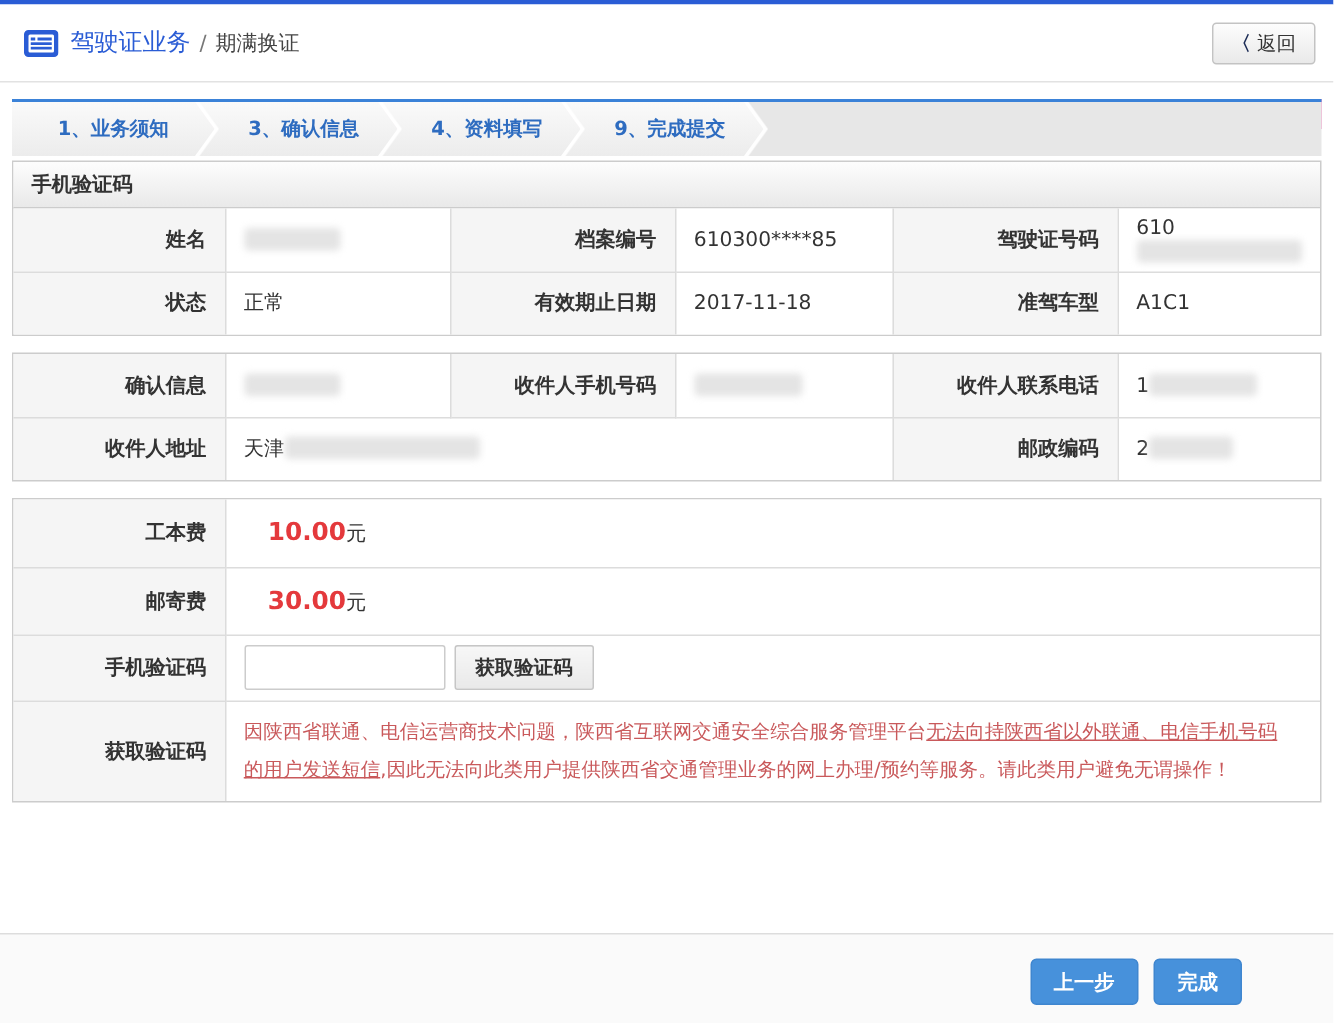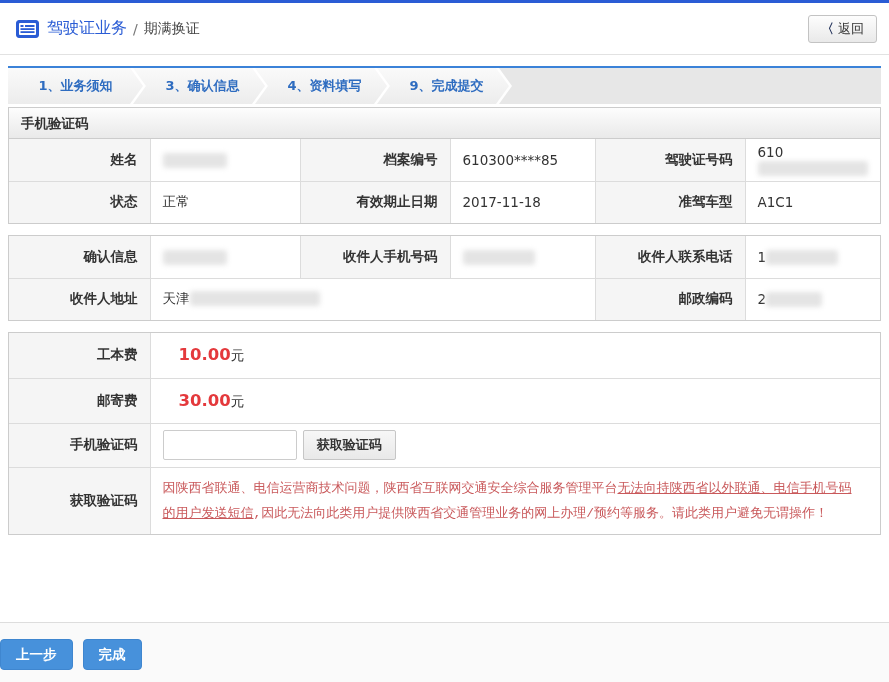--- a/index.html
+++ b/index.html
@@ -51,27 +51,27 @@
   
   td.fee-val { padding-left:28px; }
   .fee-num { color:#e4393c; font-weight:bold; font-size:16.5px; }
   .fee-unit { color:#333; font-size:13.5px; }
   td.row-h45 { height:45px; } td.row-h44 { height:44px; } td.row-h62 { height:62px; }
   .captcha-input { width:134px; height:30px; border:1px solid #ccc; border-radius:2px; padding:0 6px;
                    font-size:13px; vertical-align:middle; background:#fff; }
   .captcha-btn { height:30px; margin-left:2px; padding:0 13px; background:linear-gradient(#f7f7f7,#e9e9e9);
                  border:1px solid #c6c6c6; border-radius:2px; font-size:13px; font-weight:600; color:#333;
                  vertical-align:middle; cursor:pointer; }
-  .notice { color:#c9595b; font-size:13px; line-height:1.95; padding:8px 16px 8px 12px;font-family:Liberation Mono, monospace; }
+  .notice { color:#c9595b; font-size:13px; line-height:1.95; padding:8px 16px 8px 12px; }
   .notice .ul { text-decoration:underline; }
 
   
   .footer { position:absolute; left:0; top:622px; width:889px; height:60px;
             background:#fafafa; border-top:1px solid #ddd; }
-  .footer-inner { display:flex; padding:16px 61px 0 0; gap:10px; }
+  .footer-inner { display:flex; justify-content:flex-end; padding:16px 61px 0 0; gap:10px; }
   .btn-blue { height:31px; background:#4791db; border:1px solid #3f86cf; border-radius:4px;
               color:#fff; font-weight:bold; font-size:13.5px; padding:0 15px; cursor:pointer; }
 </style>
 </head>
 <body>
 
 <div class="page">
   <div class="topline"></div>
 
   <div class="header">

